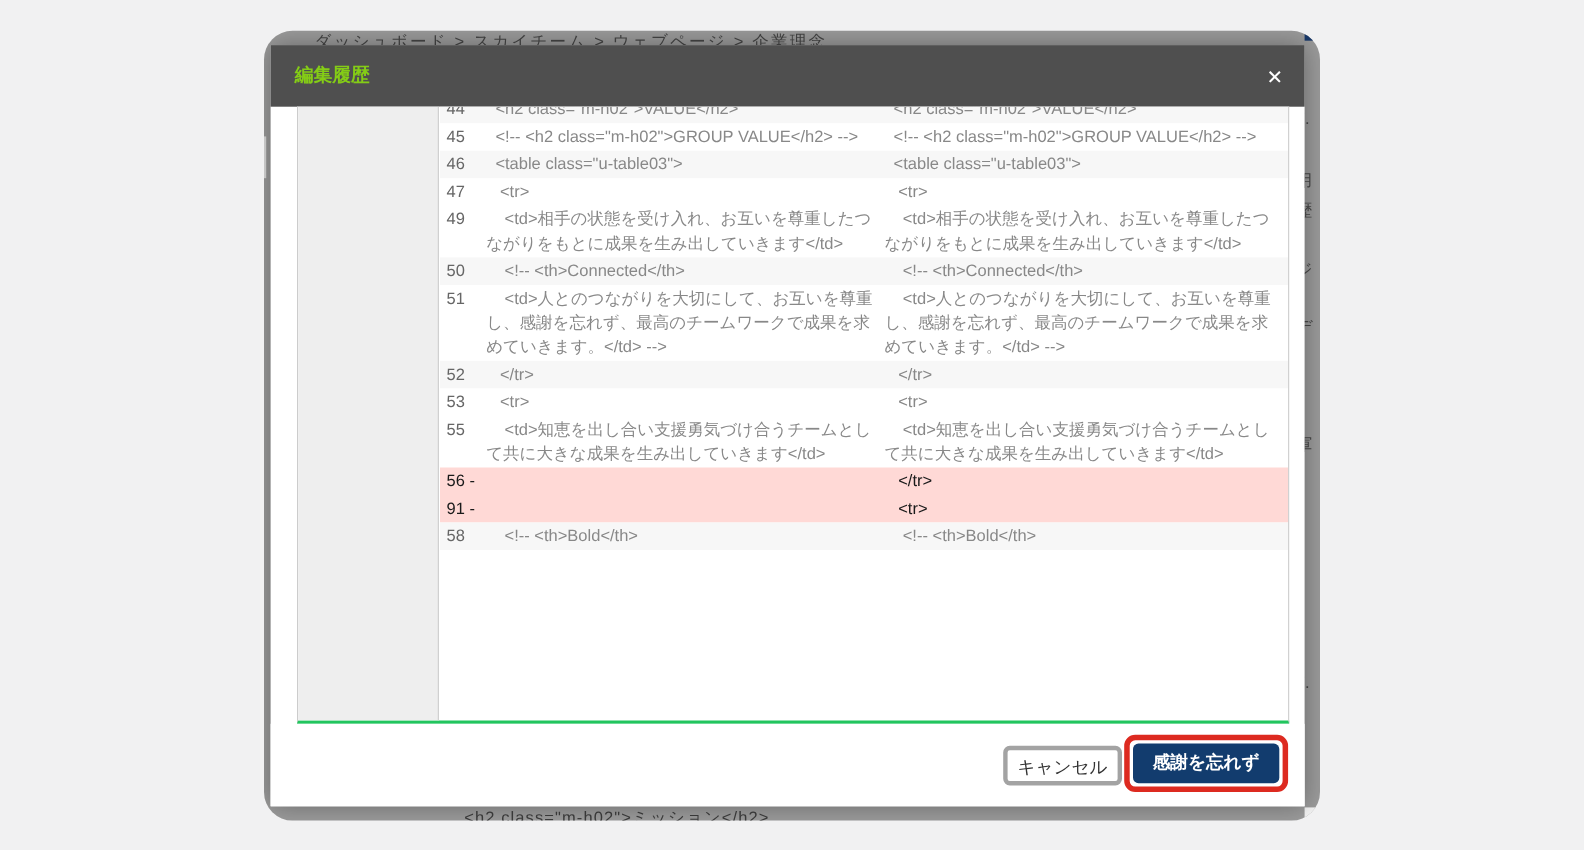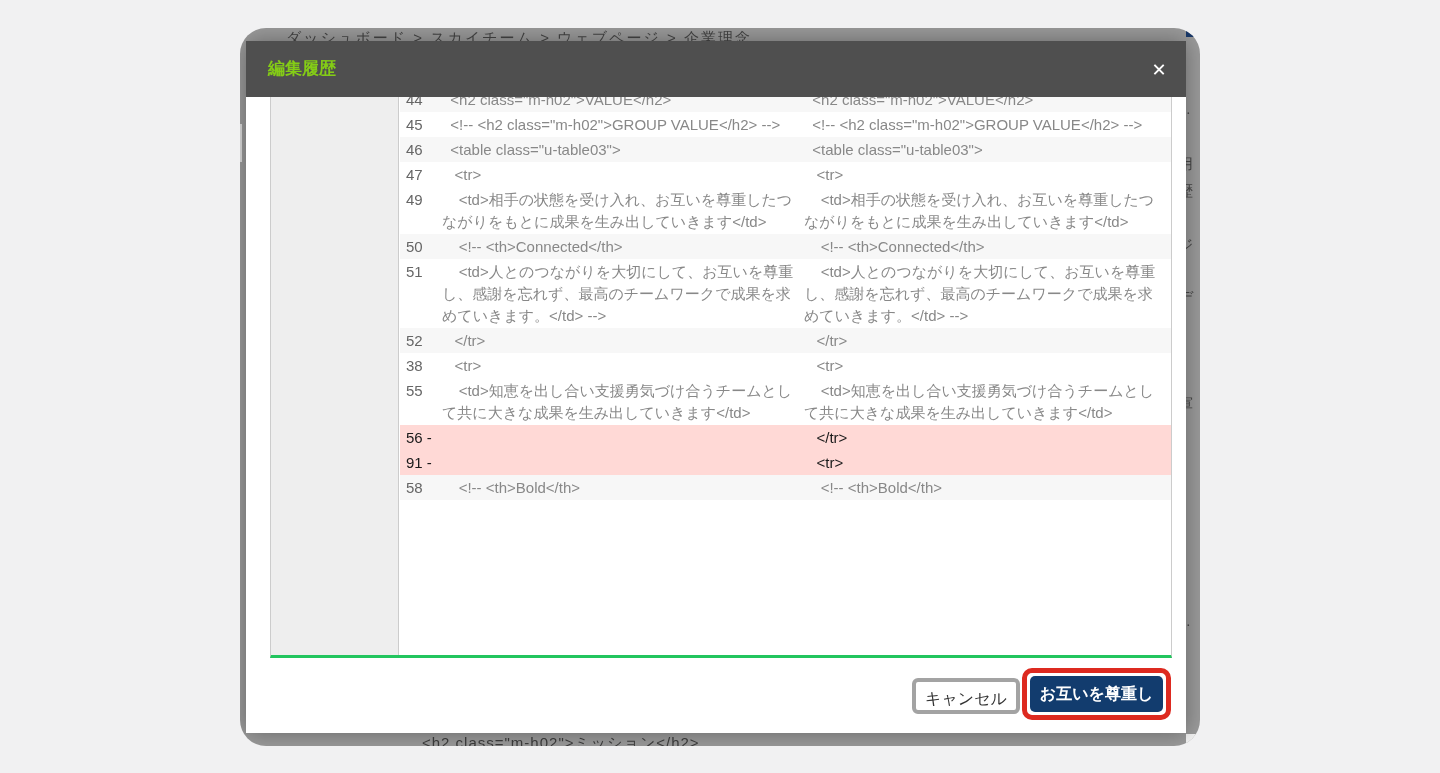--- a/index.html
+++ b/index.html
@@ -111,37 +111,37 @@
           <div class="drow bg-gray">
             <div class="" style="display: contents;"><div class="num">50</div><div class="lcol">    &lt;!-- &lt;th&gt;Connected&lt;/th&gt;</div><div class="rcol">    &lt;!-- &lt;th&gt;Connected&lt;/th&gt;</div></div>
           </div>
           <div class="drow bg-white">
             <div class="" style="display: contents;"><div class="num">51</div><div class="lcol">    &lt;td&gt;人とのつながりを大切にして、お互いを尊重し、感謝を忘れず、最高のチームワークで成果を求めていきます。&lt;/td&gt; --&gt;</div><div class="rcol">    &lt;td&gt;人とのつながりを大切にして、お互いを尊重し、感謝を忘れず、最高のチームワークで成果を求めていきます。&lt;/td&gt; --&gt;</div></div>
           </div>
           <div class="drow bg-gray">
             <div class="" style="display: contents;"><div class="num">52</div><div class="lcol">   &lt;/tr&gt;</div><div class="rcol">   &lt;/tr&gt;</div></div>
           </div>
           <div class="drow bg-white">
-            <div class="" style="display: contents;"><div class="num">38</div><div class="lcol">   &lt;tr&gt;</div><div class="rcol">   &lt;tr&gt;</div></div>
+            <div class="" style="display: contents;"><div class="num">53</div><div class="lcol">   &lt;tr&gt;</div><div class="rcol">   &lt;tr&gt;</div></div>
           </div>
           <div class="drow bg-white">
             <div class="" style="display: contents;"><div class="num">55</div><div class="lcol">    &lt;td&gt;知恵を出し合い支援勇気づけ合うチームとして共に大きな成果を生み出していきます&lt;/td&gt;</div><div class="rcol">    &lt;td&gt;知恵を出し合い支援勇気づけ合うチームとして共に大きな成果を生み出していきます&lt;/td&gt;</div></div>
           </div>
           <div class="drow bg-pink">
             <div class="" style="display: contents;"><div class="num">56 -</div><div class="lcol"></div><div class="rcol">   &lt;/tr&gt;</div></div>
           </div>
           <div class="drow bg-pink">
             <div class="" style="display: contents;"><div class="num">91 -</div><div class="lcol"></div><div class="rcol">   &lt;tr&gt;</div></div>
           </div>
           <div class="drow bg-gray">
             <div class="" style="display: contents;"><div class="num">58</div><div class="lcol">    &lt;!-- &lt;th&gt;Bold&lt;/th&gt;</div><div class="rcol">    &lt;!-- &lt;th&gt;Bold&lt;/th&gt;</div></div>
           </div>
         </div>
     </div>
 
     <div class="modal-footer">
       <button class="btn-cancel">キャンセル</button>
       <div class="ring">
-        <button class="btn-primary">お互いを尊重し</button>
+        <button class="btn-primary">感謝を忘れず</button>
       </div>
     </div>
   </div>
 </div>
 
 </body></html>

